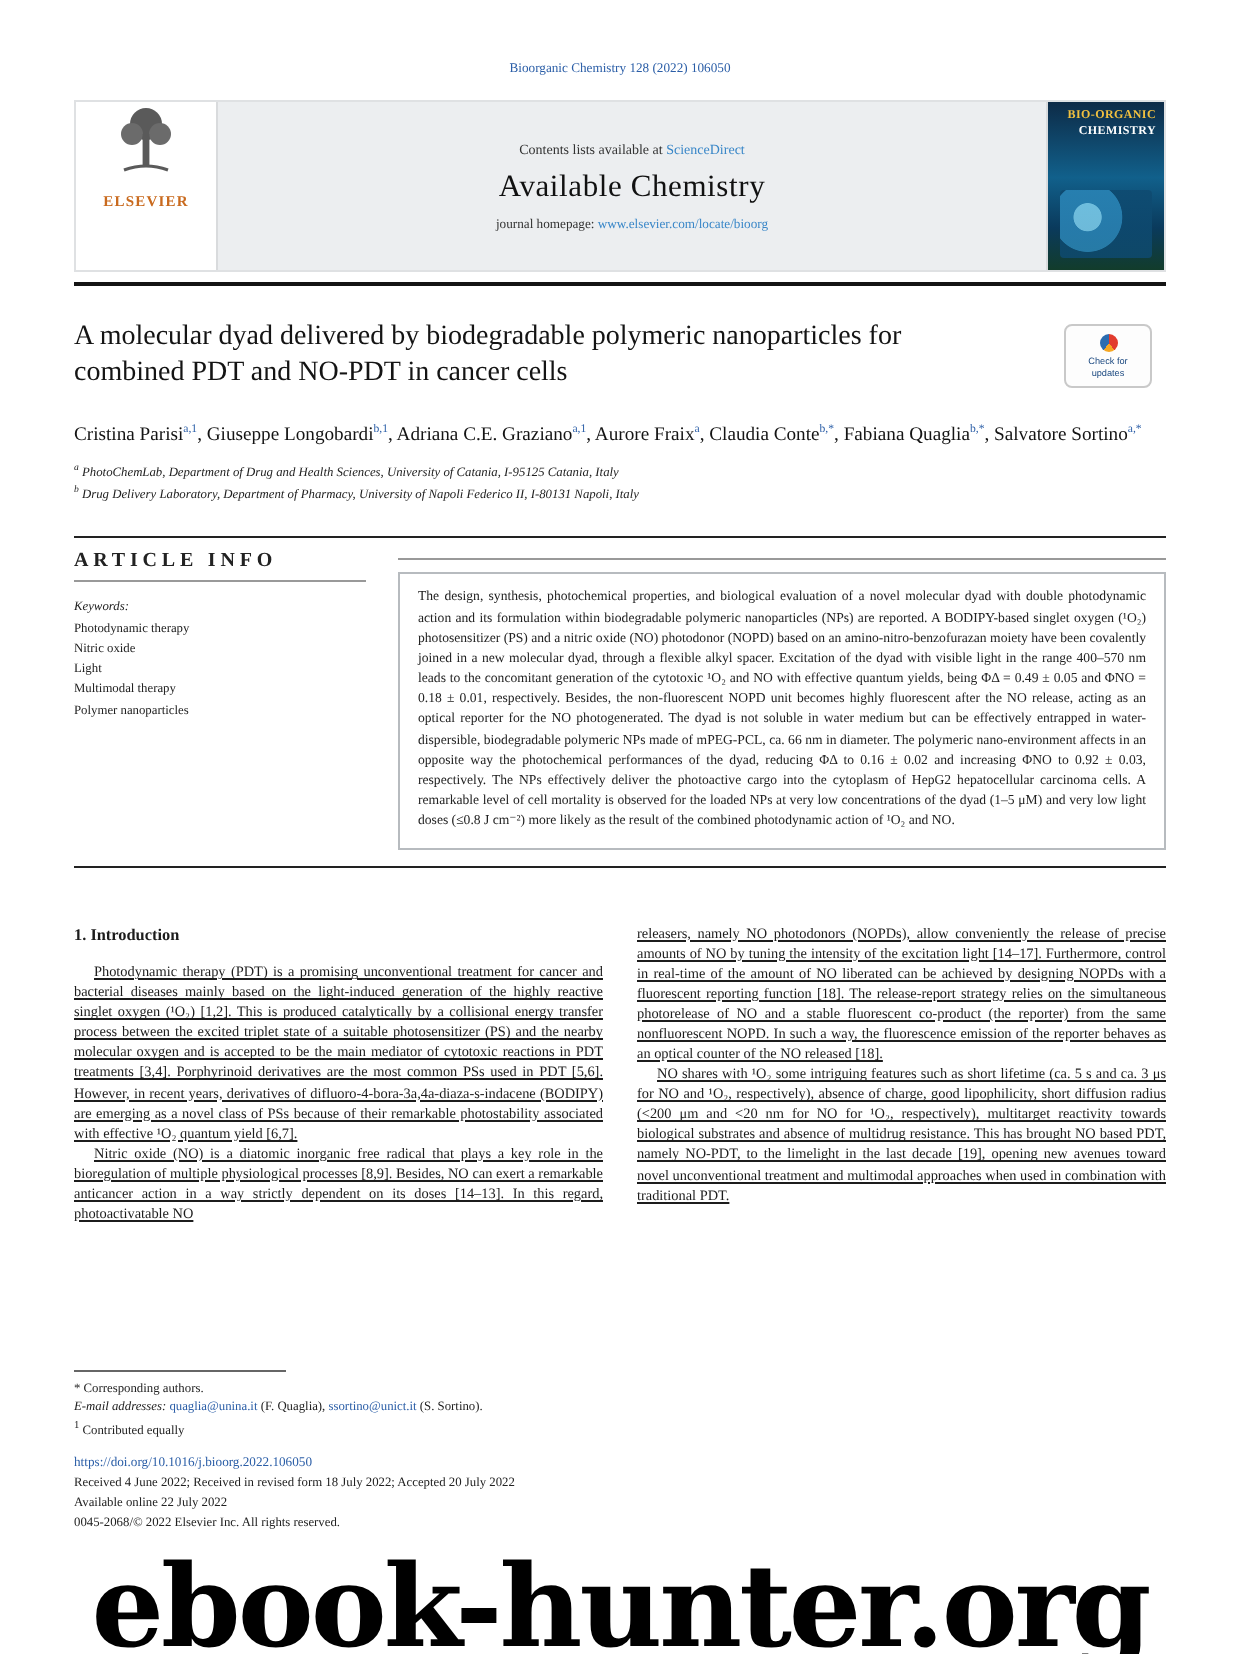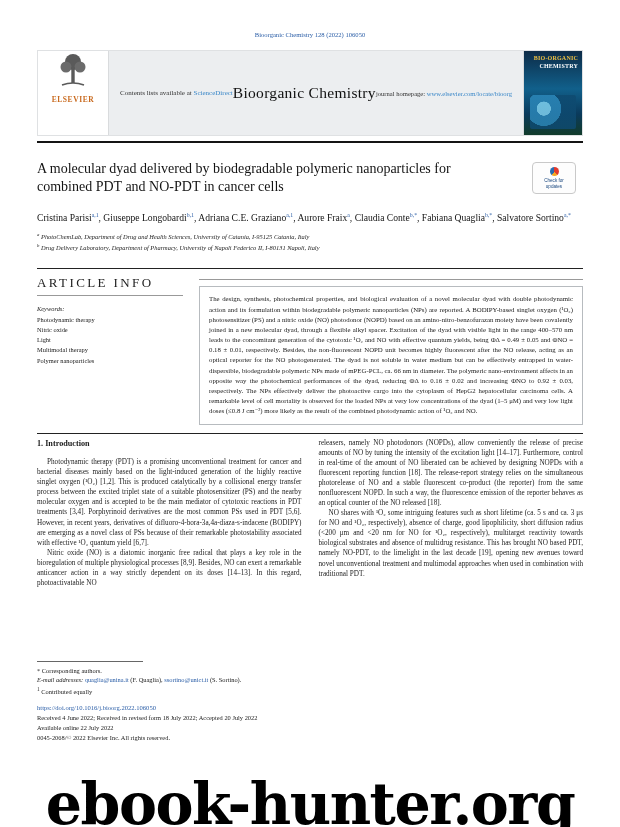--- a/index.html
+++ b/index.html
@@ -7,21 +7,21 @@
     position:relative; width:620px; height:827px; margin:0 auto;
     background:#ffffff; overflow:hidden;
     font-family:"Liberation Serif","DejaVu Serif",serif; color:#1a1a1a;
   }
   .journal-ref { padding-top:31px; text-align:center; font-size:6.6px; color:#2b5ea7; }
 
   .header { margin:12px 37px 0; display:flex; background:#eceef0; border:1px solid #dfe1e3; height:84px; }
   .logo-box { width:70px; background:#fff; border-right:1px solid #d9dbdd;
     display:flex; flex-direction:column; align-items:center; }
   .elsevier-label { font-size:7.5px; letter-spacing:0.6px; color:#c96a1e; margin-top:2px; font-weight:bold; }
-  .header-center { flex:1; display:flex; flex-direction:row; align-items:center; justify-content:center; }
+  .header-center { flex:1; display:flex; flex-direction:column; align-items:center; justify-content:center; }
   .contents-line { font-size:7px; color:#333; }
   .contents-line .sd { color:#3a87c8; }
   .journal-title { font-size:15.5px; letter-spacing:0.3px; margin:6px 0; color:#111; }
   .homepage { font-size:6.6px; color:#333; }
   .homepage .url { color:#3a87c8; }
   .cover-box { width:58px; position:relative; background:linear-gradient(180deg,#0d2b47 0%,#11608b 45%,#0a3a5c 75%,#123c2b 100%); border-left:1px solid #d9dbdd; }
   .cover-t { text-align:right; padding-right:4px; line-height:1.25; }
   .cover-t1 { padding-top:4px; font-size:6px; color:#f0c040; font-weight:bold; letter-spacing:0.2px; }
   .cover-t2 { font-size:6px; color:#ffffff; font-weight:bold; letter-spacing:0.2px; }
   .cover-art { position:absolute; left:6px; bottom:6px; width:46px; height:34px;
@@ -43,32 +43,32 @@
   .authors sup { color:#2b5ea7; font-size:5.8px; }
   .affiliations { margin:8px 37px 0; font-size:6.4px; font-style:italic; color:#222; }
   .affiliations .aff-line { line-height:1.6; }
   .affiliations sup { font-size:4.8px; }
 
   .info-section { margin:15px 37px 0; }
   .info-top-rule { border-top:1.5px solid #222; }
   .info-cols { display:flex; }
   .info-left { width:146px; padding-top:6px; }
   .info-right { flex:1; margin-left:16px; padding-top:6px; }
-  .info-heading { font-size:13px; letter-spacing:2.4px; color:#222; }
+  .info-heading { font-size:10px; letter-spacing:2.4px; color:#222;font-weight:bold; }
   .heading-rule { border-top:1px solid #999; margin-top:4px; width:100%; }
   .keywords { margin-top:8px; font-size:6.4px; line-height:1.6; color:#222; }
   .keywords-label { font-style:italic; }
   .abstract-box { margin-top:6px; border:1px solid #b7bbbf; padding:7px 9px; font-size:6.8px;
     line-height:1.5; text-align:justify; min-height:138px; color:#222; box-sizing:border-box; }
   .info-bottom-rule { border-top:1px solid #222; margin-top:8px; }
 
-  .body-cols { display:flex; margin:4px 37px 0; gap:17px; }
+  .body-cols { display:flex; margin:28px 37px 0; gap:17px; }
   .col { flex:1; font-size:7.2px; line-height:1.4; text-align:justify; color:#1c1c1c; min-height:213px; }
   .section-heading { font-size:8.2px; font-weight:bold; margin:0 0 8px 0; }
-  .para { margin:0; text-indent:10px; }
+  .para { margin:0; text-indent:10px;text-decoration:underline; }
   .para.no-indent { text-indent:0; }
 
   .footnotes { margin:10px 37px 0; font-size:6.4px; color:#222; }
   .fn-rule { width:106px; border-top:1px solid #666; margin-bottom:4px; }
   .fn-line { line-height:1.55; }
   .fn-line .em-label { font-style:italic; }
   .link { color:#2b5ea7; }
   .doi-line { margin-top:6px; line-height:1.5; font-size:6.6px; }
   .meta-line { line-height:1.5; }
 
@@ -93,21 +93,21 @@
           <rect x="15.3" y="16" width="3.4" height="16" fill="#5a5a5a"></rect>
           <path d="M6 34 Q17 30 28 34" stroke="#5a5a5a" stroke-width="1.6" fill="none"></path>
         </svg>
       </span>
       <span class="elsevier-label">ELSEVIER</span>
     </div>
     <div class="header-center">
       <div class="contents-line">
         <span>Contents lists available at </span><span class="sd">ScienceDirect</span>
       </div>
-      <div class="journal-title">Bioorganic Chemistry</div>
+      <div class="journal-title">Available Chemistry</div>
       <div class="homepage">
         <span>journal homepage: </span><span class="url">www.elsevier.com/locate/bioorg</span>
       </div>
     </div>
     <div class="cover-box">
       <div class="cover-t cover-t1">BIO-ORGANIC</div>
       <div class="cover-t cover-t2">CHEMISTRY</div>
       <div class="cover-art"></div>
     </div>
   </div>

